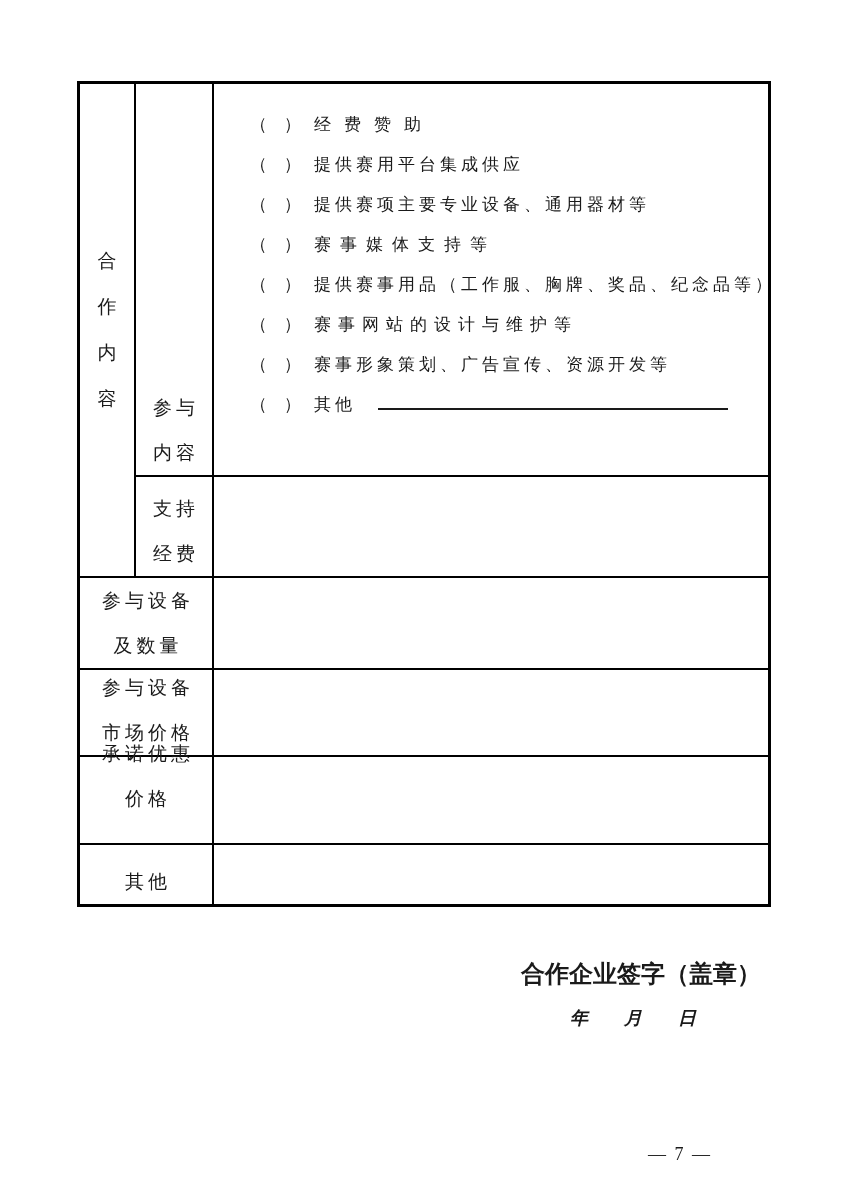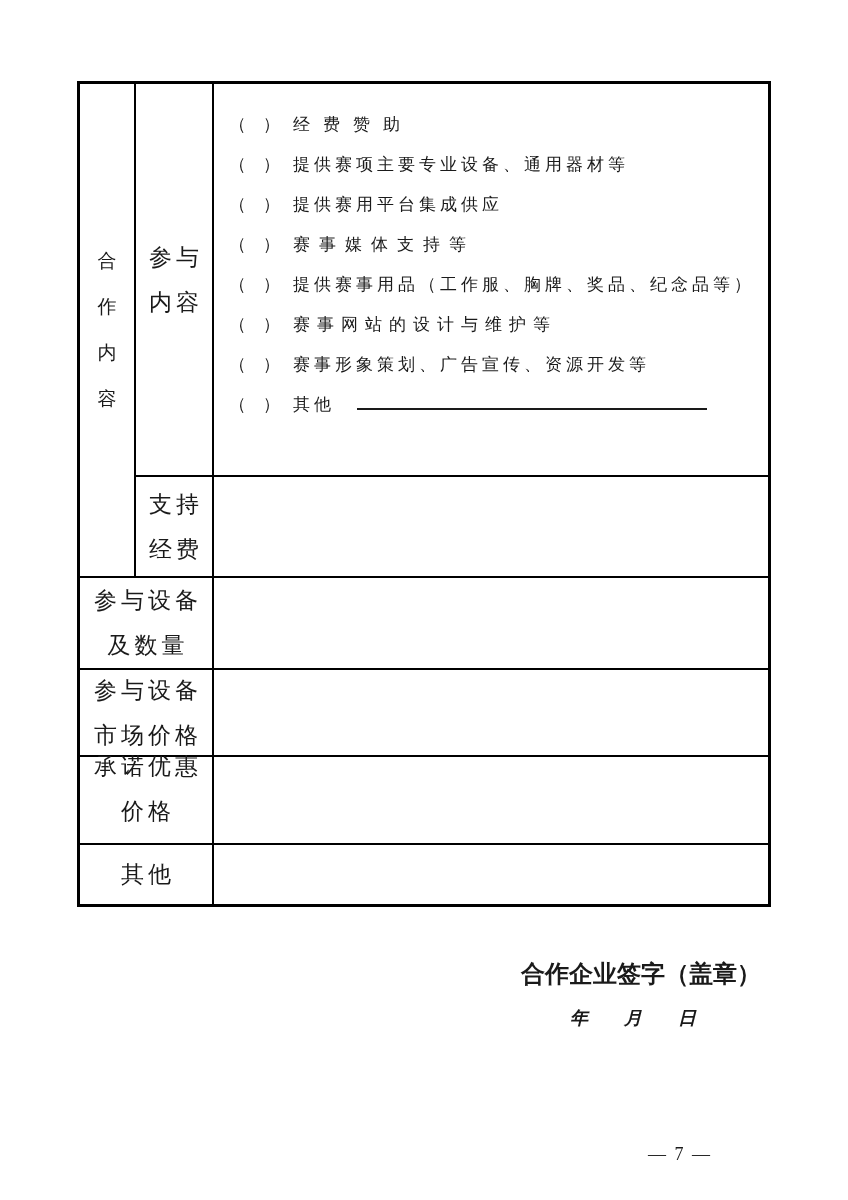--- a/index.html
+++ b/index.html
@@ -19,33 +19,33 @@
   .h2 { left:0; right:0; top:492px; height:2px; }
   .h3 { left:0; right:0; top:584px; height:2px; }
   .h4 { left:0; right:0; top:671px; height:2px; }
   .h5 { left:0; right:0; top:759px; height:2px; }
   .cell {
     position:absolute; display:flex; flex-direction:column;
     align-items:center; justify-content:center; box-sizing:border-box;
   }
   .group-label { left:0; top:0; width:54px; height:492px;
     font-size:19px; line-height:46px; }
-  .label { font-size:23px; line-height:45px; letter-spacing:4px; text-indent:4px; }
+  .label { font-size:19px; line-height:45px; letter-spacing:4px; text-indent:4px;justify-content:flex-end; }
   .part-label   { left:56px; top:0;     width:76px; height:391px; }
   .fund-label   { left:56px; top:393px; width:76px; height:99px; }
   .row3-label   { left:0; top:494px; width:132px; height:90px; }
   .row4-label   { left:0; top:586px; width:132px; height:85px; }
   .row5-label   { left:0; top:673px; width:132px; height:64px; }
   .row6-label   { left:0; top:761px; width:132px; height:59px; }
   .content-cell {
     left:134px; top:0; width:558px; height:391px;
     align-items:flex-start; justify-content:flex-start;
     padding:21px 0 0 15px; font-size:17px; line-height:40px;
   }
-  .item { white-space:nowrap; }
+  .item { white-space:nowrap;margin-left:21px; }
   .box { margin-right:13px; }
   .itext { letter-spacing:4px; }
   .ls-xl { letter-spacing:13px; }
   .ls-lg { letter-spacing:9px; }
   .ls-md { letter-spacing:7px; }
   .blank {
     display:inline-block; width:350px; height:0.95em;
     border-bottom:2px solid #1a1a1a; margin-left:22px;
   }
   .sig-line {
@@ -85,24 +85,24 @@
     <div class="cell part-label label">
       <div>参与</div>
       <div>内容</div>
     </div>
 
     <div class="cell content-cell">
       <div class="item">
         <span class="box">（　）</span><span class="itext ls-xl">经费赞助</span>
       </div>
       <div class="item">
-        <span class="box">（　）</span><span class="itext">提供赛项主要专业设备、通用器材等</span>
+        <span class="box">（　）</span><span class="itext">提供赛用平台集成供应</span>
       </div>
       <div class="item">
-        <span class="box">（　）</span><span class="itext">提供赛用平台集成供应</span>
+        <span class="box">（　）</span><span class="itext">提供赛项主要专业设备、通用器材等</span>
       </div>
       <div class="item">
         <span class="box">（　）</span><span class="itext ls-lg">赛事媒体支持等</span>
       </div>
       <div class="item">
         <span class="box">（　）</span><span class="itext">提供赛事用品（工作服、胸牌、奖品、纪念品等）</span>
       </div>
       <div class="item">
         <span class="box">（　）</span><span class="itext ls-md">赛事网站的设计与维护等</span>
       </div>

